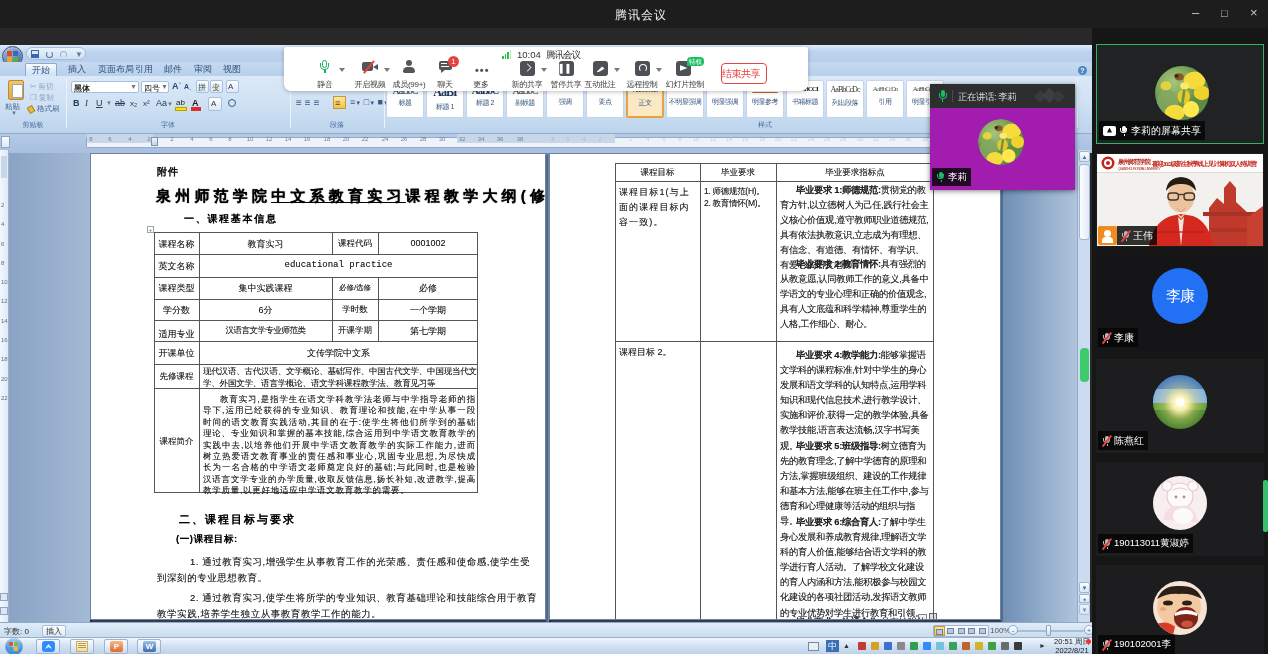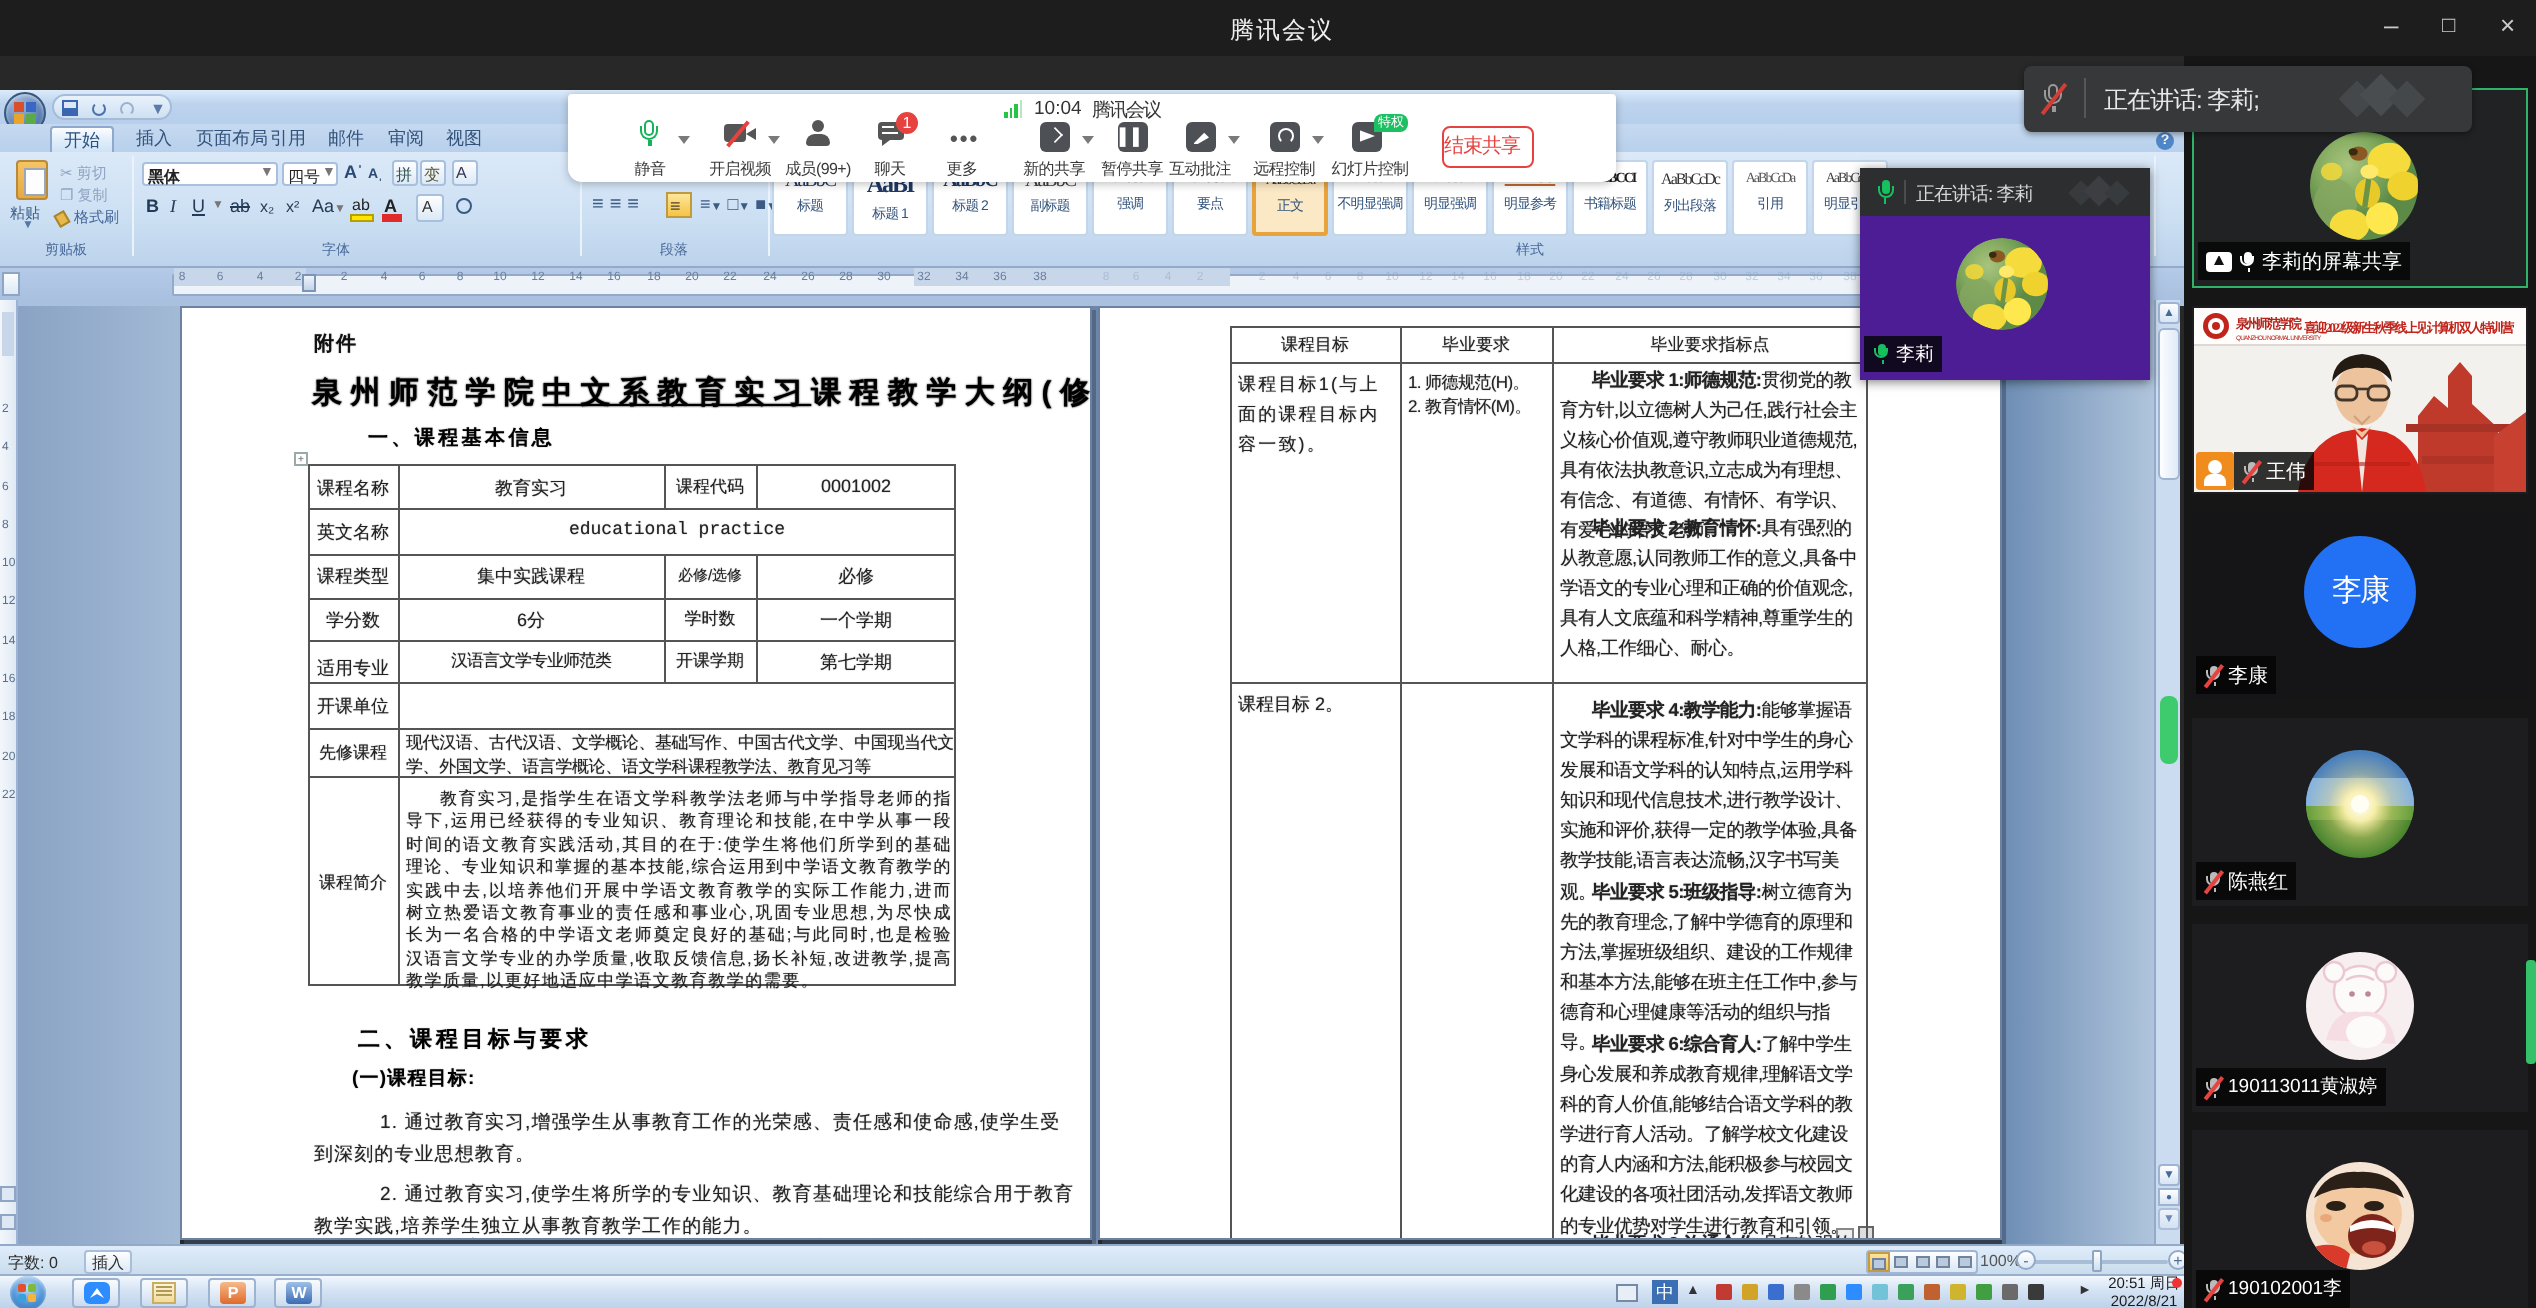--- a/index.html
+++ b/index.html
@@ -34,21 +34,21 @@
 #wstatus{left:0;top:594px;width:1092px;height:15px;background:linear-gradient(#dfecfb,#cadded);border-top:1px solid #92a9c8;font-size:8px;color:#2d2d2d}
 #taskbar{left:0;top:609px;width:1092px;height:17px;background:linear-gradient(#f2f7fd,#d7e5f4 40%,#bdd2ea);border-top:1px solid #98b0cd}
 
 #mtb{left:284px;top:47px;z-index:60;width:524px;height:44px;background:#fff;border-radius:2px 2px 7px 7px;box-shadow:0 1px 4px rgba(0,0,0,.25);font-size:8px;color:#3a3a3a}
 .mlab{position:absolute;top:32px;transform:translateX(-50%);white-space:nowrap;letter-spacing:-0.3px}
 .caret{position:absolute;top:21px;width:0;height:0;border-left:3px solid transparent;border-right:3px solid transparent;border-top:4px solid #7a7a7a}
 .dkic{position:absolute;top:14px;width:15px;height:15px;background:#4d5055;border-radius:3px;color:#fff;text-align:center}
 
 #pill{left:1012px;top:33px;z-index:70;width:224px;height:33px;background:#36383a;border-radius:4px;box-shadow:0 1px 3px rgba(0,0,0,.4)}
 
-#fwin{left:930px;top:84px;z-index:65;width:145px;height:106px;background:#4c1d95;box-shadow:0 1px 5px rgba(0,0,0,.5)}
+#fwin{left:930px;top:84px;z-index:65;width:145px;height:106px;background:#a21caf;box-shadow:0 1px 5px rgba(0,0,0,.5)}
 #fwin .hd{position:absolute;left:0;top:0;width:145px;height:24px;background:#2c2e30}
 
 #sbar{left:1092px;top:28px;width:176px;height:626px;background:#161616}
 .tile{position:absolute;left:4px;width:168px;height:94px;background:#1d1d1f;overflow:hidden}
 .vlabel{position:absolute;left:2px;display:flex;align-items:center;background:rgba(5,5,5,.82);color:#fff;font-size:10px;height:19px;padding:0 4px;white-space:nowrap}
 .micx{display:inline-block;position:relative;width:10px;height:12px;margin-right:2px}
 .avatar{position:absolute;border-radius:50%}
 svg{display:block}
 </style></head>
 <body>
@@ -317,20 +317,21 @@
           <div class="abs" style="left:287px;top:128px;width:100px;font-size:9px;color:#222;text-align:center;letter-spacing:0px;white-space:nowrap;font-weight:normal">必修</div>
           <div class="abs" style="left:63px;top:150px;width:45px;font-size:9px;color:#222;text-align:center;letter-spacing:0px;white-space:nowrap;font-weight:normal">学分数</div>
           <div class="abs" style="left:108px;top:150px;width:133px;font-size:9px;color:#222;text-align:center;letter-spacing:0px;white-space:nowrap;font-weight:normal">6分</div>
           <div class="abs" style="left:241px;top:150px;width:46px;font-size:8.5px;color:#222;text-align:center;letter-spacing:0px;white-space:nowrap;font-weight:normal">学时数</div>
           <div class="abs" style="left:287px;top:150px;width:100px;font-size:9px;color:#222;text-align:center;letter-spacing:0px;white-space:nowrap;font-weight:normal">一个学期</div>
           <div class="abs" style="left:63px;top:174px;width:45px;font-size:9px;color:#222;text-align:center;letter-spacing:0px;white-space:nowrap;font-weight:normal">适用专业</div>
           <div class="abs" style="left:108px;top:171px;width:133px;font-size:8.5px;color:#222;text-align:center;letter-spacing:-0.5px;white-space:nowrap;font-weight:normal">汉语言文学专业师范类</div>
           <div class="abs" style="left:241px;top:171px;width:46px;font-size:8.5px;color:#222;text-align:center;letter-spacing:0px;white-space:nowrap;font-weight:normal">开课学期</div>
           <div class="abs" style="left:287px;top:171px;width:100px;font-size:9px;color:#222;text-align:center;letter-spacing:0px;white-space:nowrap;font-weight:normal">第七学期</div>
           <div class="abs" style="left:63px;top:193px;width:45px;font-size:9px;color:#222;text-align:center;letter-spacing:0px;white-space:nowrap;font-weight:normal">开课单位</div>
+          <div class="abs" style="left:108px;top:193px;width:279px;font-size:9px;color:#222;text-align:center;letter-spacing:0px;white-space:nowrap;font-weight:normal">文传学院中文系</div>
           <div class="abs" style="left:63px;top:217px;width:45px;font-size:8.5px;color:#222;text-align:center;letter-spacing:0px;white-space:nowrap;font-weight:normal">先修课程</div>
           <div class="abs" style="left:112px;top:212px;width:274px;font-size:8.5px;line-height:11.5px;color:#222;letter-spacing:-0.2px">现代汉语、古代汉语、文学概论、基础写作、中国古代文学、中国现当代文学、外国文学、语言学概论、语文学科课程教学法、教育见习等</div>
           <div class="abs" style="left:63px;top:282px;width:45px;font-size:8.5px;color:#222;text-align:center;letter-spacing:0px;white-space:nowrap;font-weight:normal">课程简介</div>
           <div class="abs" style="left:112px;top:240px;width:273px;font-size:8.5px;line-height:11.4px;color:#222;letter-spacing:0.75px;text-align:justify"><span style="margin-left:17px"></span>教育实习,是指学生在语文学科教学法老师与中学指导老师的指导下,运用已经获得的专业知识、教育理论和技能,在中学从事一段时间的语文教育实践活动,其目的在于:使学生将他们所学到的基础理论、专业知识和掌握的基本技能,综合运用到中学语文教育教学的实践中去,以培养他们开展中学语文教育教学的实际工作能力,进而树立热爱语文教育事业的责任感和事业心,巩固专业思想,为尽快成长为一名合格的中学语文老师奠定良好的基础;与此同时,也是检验汉语言文学专业的办学质量,收取反馈信息,扬长补短,改进教学,提高教学质量,以更好地适应中学语文教育教学的需要。</div>
           <div class="abs" style="left:88px;top:358px;font-size:11px;color:#000;font-weight:bold;letter-spacing:2px">二、课程目标与要求</div>
           <div class="abs" style="left:85px;top:379px;font-size:9.5px;color:#000;font-weight:bold;letter-spacing:0.6px">(一)课程目标:</div>
           <div class="abs" style="left:66px;top:400px;width:382px;font-size:9.5px;color:#222;line-height:15.5px;letter-spacing:0.55px"><span style="margin-left:33px"></span>1. 通过教育实习,增强学生从事教育工作的光荣感、责任感和使命感,使学生受到深刻的专业思想教育。</div>
           <div class="abs" style="left:66px;top:436px;width:382px;font-size:9.5px;color:#222;line-height:15.5px;letter-spacing:0.55px"><span style="margin-left:33px"></span>2. 通过教育实习,使学生将所学的专业知识、教育基础理论和技能综合用于教育教学实践,培养学生独立从事教育教学工作的能力。</div>
           <div class="abs" style="left:66px;top:464px;width:382px;height:5px;overflow:hidden;font-size:9.5px;color:#555;letter-spacing:0.55px"><span style="margin-left:33px"></span>3. 通过教育实习,引导学生认真贯彻执行课程标准和研读教科书,灵活教学</div>
         </div>
@@ -482,35 +483,20 @@
         <div style="margin:3px auto 0;width:8px;height:8px;border:1.5px solid #fff;border-radius:50%;border-bottom-color:transparent"></div>
       </div>
       <div class="caret" style="left:372px"></div>
       <div class="mlab" style="left:358px">远程控制</div>
       <div class="dkic" style="left:392px">
         <div style="margin:4px auto 0;width:8px;height:6px;background:#fff;clip-path:polygon(0 0,100% 50%,0 100%)"></div>
       </div>
       <div class="abs" style="left:403px;top:10px;width:17px;height:9px;background:#1dbf63;border-radius:4px 4px 4px 0;color:#fff;font-size:6.5px;text-align:center;line-height:9px">特权</div>
       <div class="mlab" style="left:401px">幻灯片控制</div>
       <div class="abs" style="left:437px;top:16px;width:46px;height:21px;border:1px solid #e64340;border-radius:4px;color:#e64340;font-size:10px;text-align:left;line-height:20px;letter-spacing:-0.5px">结束共享</div>
-    </div>
-<div class="abs" id="pill">
-      <div class="abs" style="left:8px;top:8px;width:13px;height:16px">
-<div class="abs" style="left:4px;top:1px;width:5px;height:8px;background:transparent;border:1.3px solid #9a9a9a;border-radius:3px"></div>
-<div class="abs" style="left:2px;top:4px;width:9px;height:7px;border:1.3px solid #9a9a9a;border-top:none;border-radius:0 0 5px 5px"></div>
-<div class="abs" style="left:6px;top:12px;width:1.5px;height:3px;background:#9a9a9a"></div>
-<div class="abs" style="left:6px;top:-1px;width:2px;height:19px;background:#d43c36;transform:rotate(38deg)"></div>
-      </div>
-      <div class="abs" style="left:30px;top:6px;width:1px;height:20px;background:#55585a"></div>
-      <div class="abs" style="left:40px;top:9px;font-size:12px;color:#e8e8e8;letter-spacing:-0.5px">正在讲话: 李莉;</div>
-      <div class="abs" style="left:158px;top:6px;width:50px;height:22px;opacity:.55">
-<div class="abs" style="left:2px;top:4px;width:13px;height:13px;background:#53565a;transform:rotate(45deg)"></div>
-<div class="abs" style="left:13px;top:1px;width:15px;height:15px;background:#5c5f63;transform:rotate(45deg)"></div>
-<div class="abs" style="left:27px;top:4px;width:13px;height:13px;background:#53565a;transform:rotate(45deg)"></div>
-      </div>
     </div>
 <div class="abs" id="fwin">
       <div class="hd"></div>
       <div class="abs" style="left:8px;top:6px;width:9px;height:12px">
 <div class="abs" style="left:2.5px;top:0;width:4px;height:7px;background:#17c05e;border-radius:2px"></div>
 <div class="abs" style="left:0.5px;top:3px;width:8px;height:6px;border:1.2px solid #17c05e;border-top:none;border-radius:0 0 4px 4px"></div>
 <div class="abs" style="left:4px;top:9px;width:1.2px;height:3px;background:#17c05e"></div>
       </div>
       <div class="abs" style="left:22px;top:6px;width:1px;height:12px;background:#4a4c4e"></div>
       <div class="abs" style="left:28px;top:7px;font-size:9.5px;color:#d8d8d8;letter-spacing:-0.5px">正在讲话: 李莉</div>

